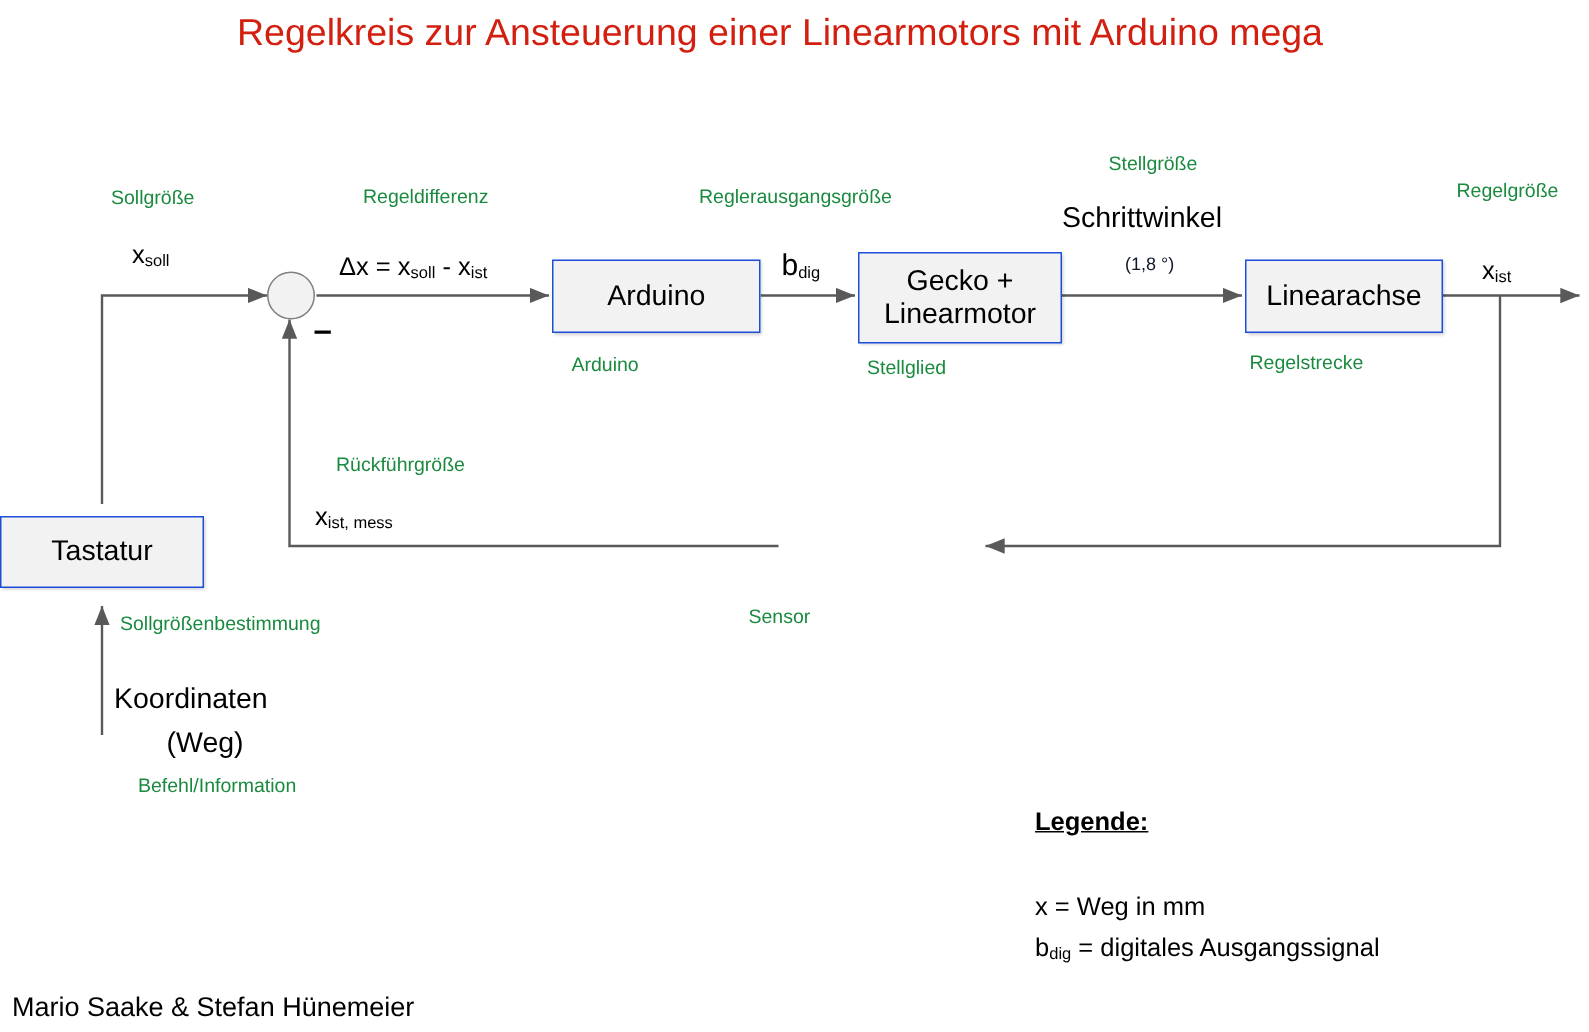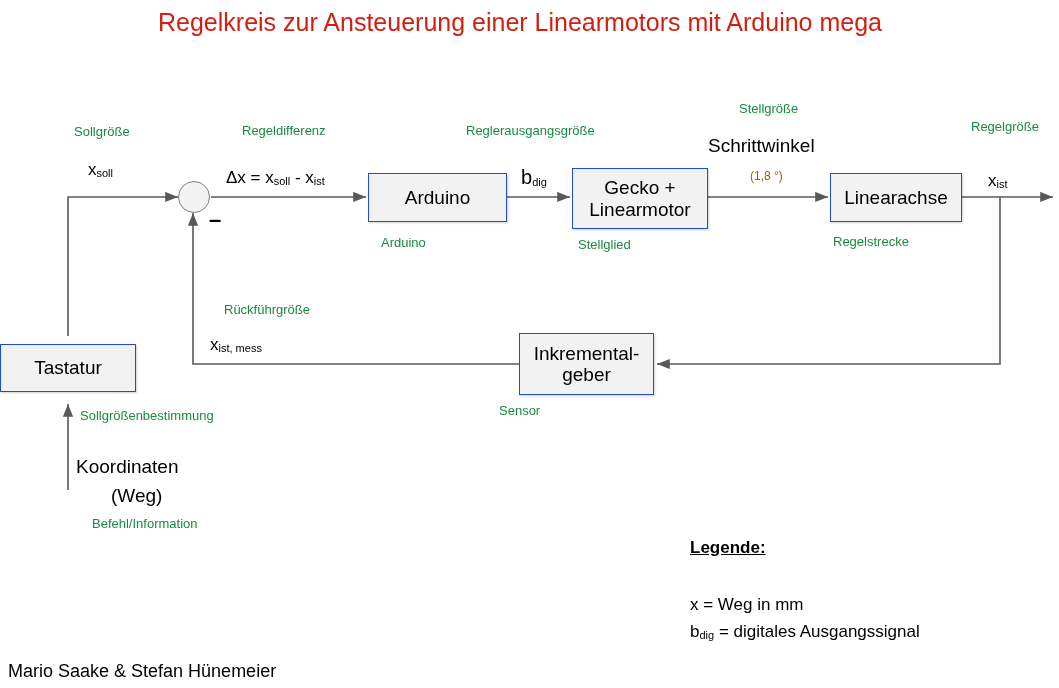--- a/index.html
+++ b/index.html
@@ -33,21 +33,21 @@
     color: #1a8a3f;
     font-size: 13px;
     white-space: nowrap;
   }
   .black-label {
     color: #000000;
     font-size: 16px;
     white-space: nowrap;
   }
   .small-note {
-    color: #a16207;
+    color: #0f172a;
     font-size: 12px;
     white-space: nowrap;
   }
   .sub { font-size: 11px; vertical-align: baseline; position: relative; top: 2px;}
   .bigvar { font-size: 17px; }
 
   .block {
     box-sizing: border-box;
     border: 1px solid #1d4ed8;
     background: #f2f2f2;
@@ -145,24 +145,20 @@
 
   <div class="block abs" style="left:572px; top:168px; width:136px; height:61px; flex-direction:column;">
     <span>Gecko +</span>
     <span>Linearmotor</span>
   </div>
 
   <div class="block abs" style="left:830px; top:173px; width:132px; height:49px;">
     <span>Linearachse</span>
   </div>
 
-  <div class="block abs" style="left:519px; top:333px; width:135px; height:62px; flex-direction:column;">
-    <span>Inkremental-</span>
-    <span>geber</span>
-  </div>
 
   <div id="summing-node" class="abs" style="left:178px; top:181px;"></div>
   <div id="minus-sign" class="abs" style="left:209px; top:207px;">–</div>
 
   <div class="green-label abs" style="left:74px; top:124px;">Sollgröße</div>
   <div class="green-label abs" style="left:242px; top:123px;">Regeldifferenz</div>
   <div class="green-label abs" style="left:466px; top:123px;">Reglerausgangsgröße</div>
   <div class="green-label abs" style="left:739px; top:101px;">Stellgröße</div>
   <div class="green-label abs" style="left:958px; top:119px;margin-left:13px;">Regelgröße</div>
 

